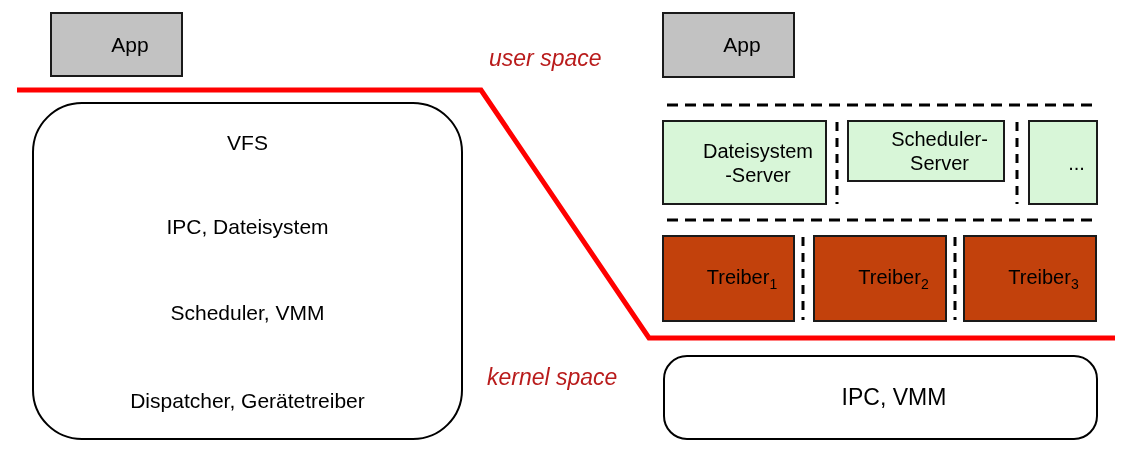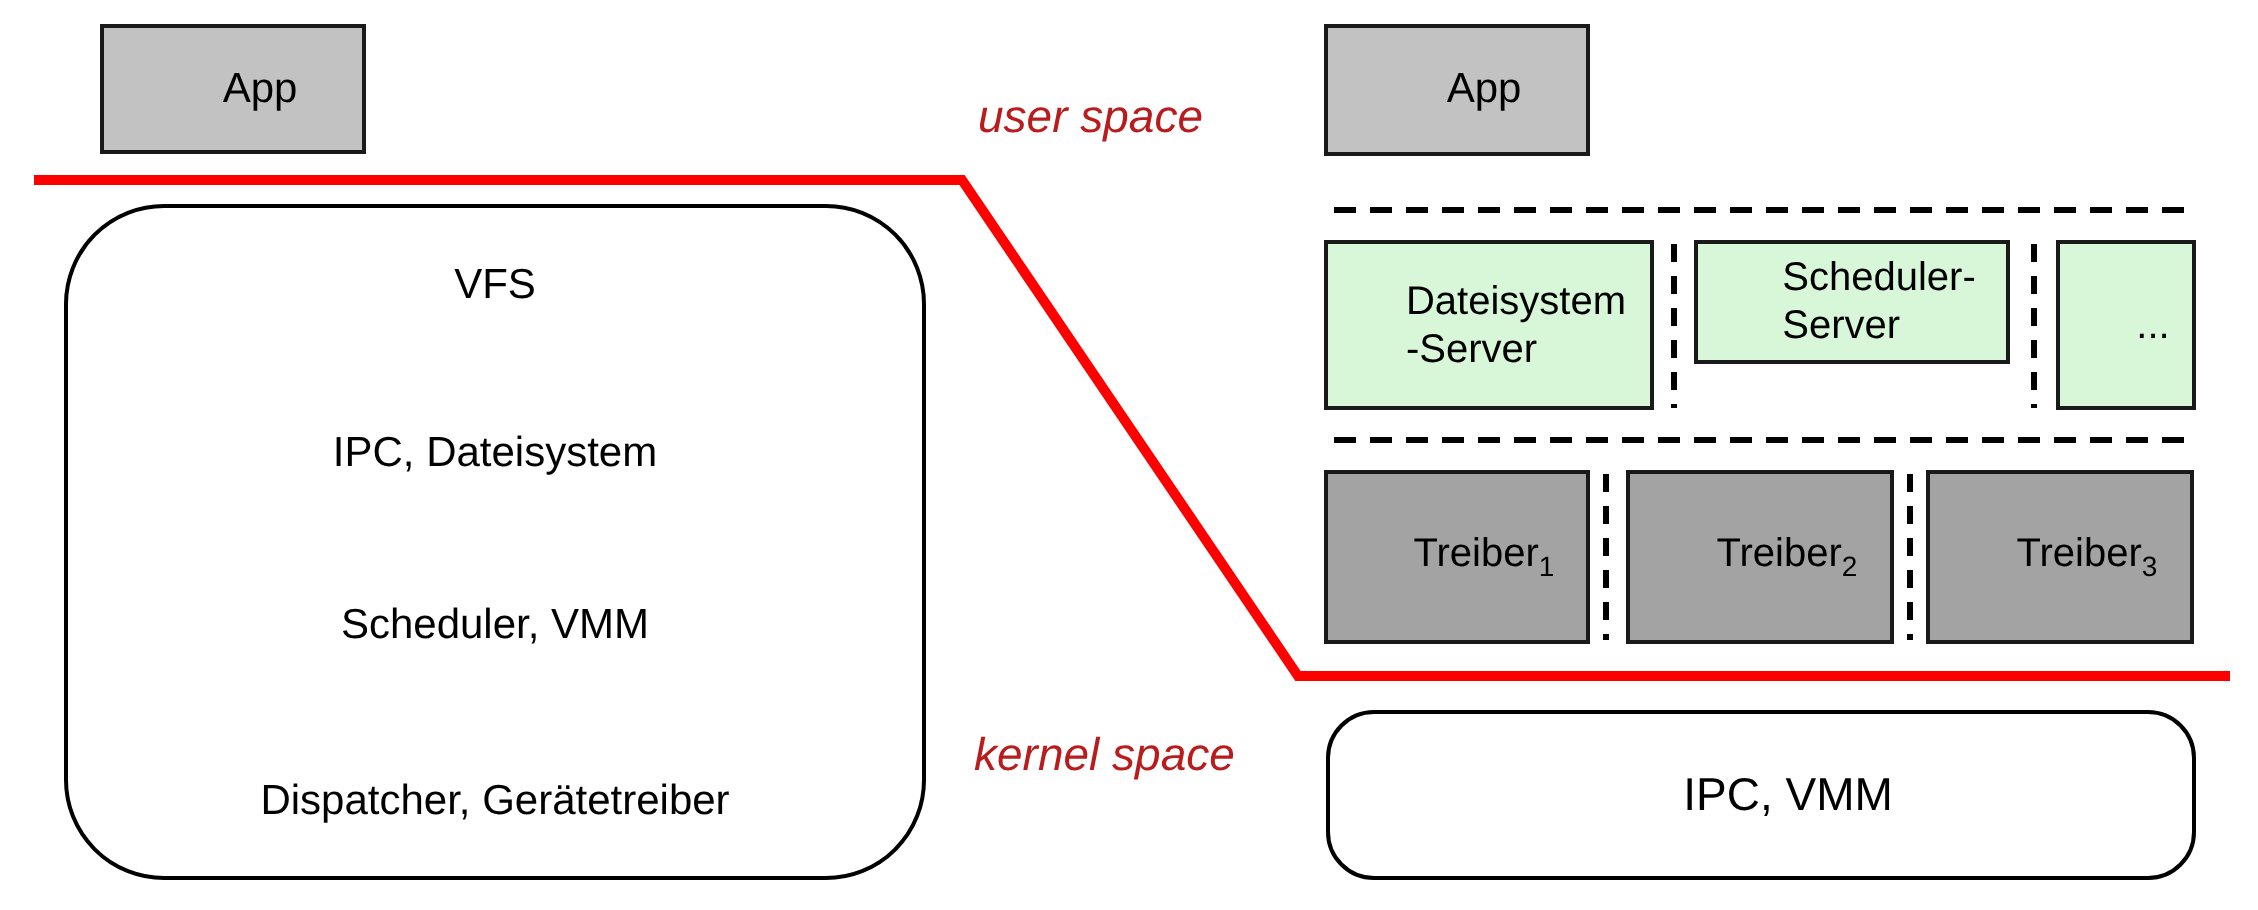--- a/index.html
+++ b/index.html
@@ -16,21 +16,21 @@
     position: absolute;
     left: 0; top: 0;
     width: 1129px; height: 455px;
   }
   .box {
     position: absolute;
     box-sizing: border-box;
     display: flex;
     align-items: center;
     justify-content: center;
-    text-align: left;
+    text-align: center;
     padding-left: 27px;
   }
   .app {
     background: #c2c2c2;
     border: 2px solid #1a1a1a;
     font-size: 21px;
   }
   .monolith {
     background: #ffffff;
     border: 2px solid #000000;
@@ -44,21 +44,21 @@
     transform: translateY(-50%);
     font-size: 21px;
   }
   .green {
     background: #d8f6d8;
     border: 2px solid #1a1a1a;
     font-size: 20px;
     line-height: 1.2;
   }
   .orange {
-    background: #a3a3a3;
+    background: #c2410c;
     border: 2px solid #1a1a1a;
     font-size: 20px;
   }
   .orange sub { font-size: 14px; }
   .kernelbox {
     background: #ffffff;
     border: 2px solid #000000;
     border-radius: 24px;
     font-size: 23px;
   }

